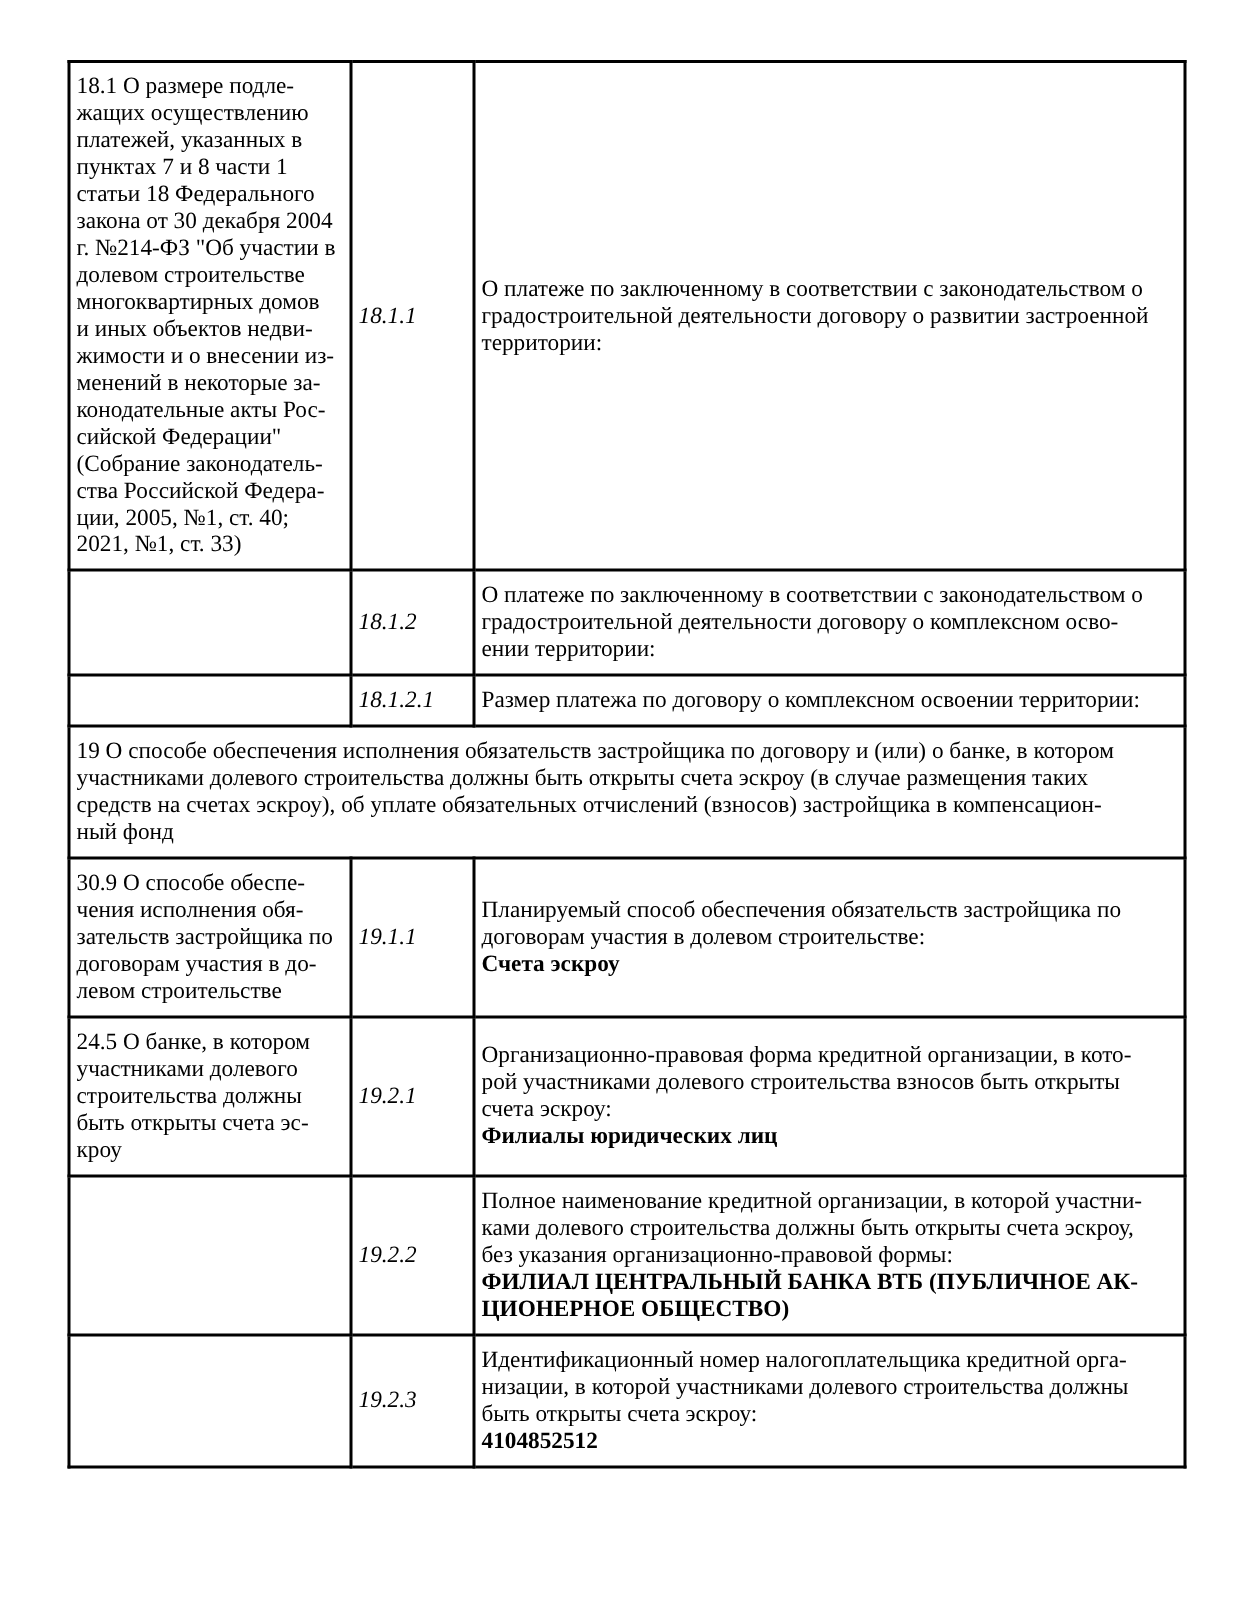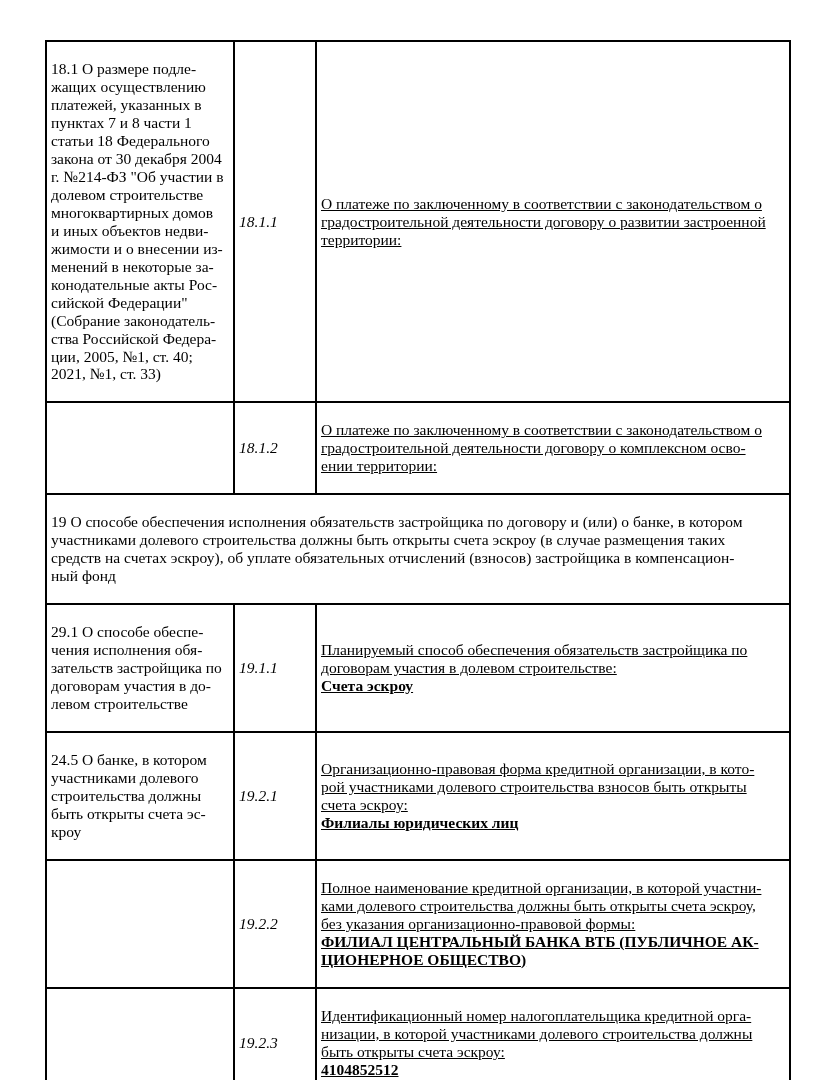--- a/index.html
+++ b/index.html
@@ -21,37 +21,36 @@
     border-collapse: collapse;
     width: 746px;
     table-layout: fixed;
     font-size: 15.5px;
     line-height: 1.16;
   }
   table.doc-table col.c1 { width: 188px; }
   table.doc-table col.c2 { width: 82px; }
   table.doc-table td {
     border: 2px solid #000000;
-    padding: 18px 4px;
+    padding: 7px 4px;
     vertical-align: middle;
     word-wrap: break-word;
   }
   td.cell-left {
     vertical-align: top;
     white-space: pre-line;
     padding: 0 2px 0 3px;
   }
   td.cell-num {
     vertical-align: middle;
     padding-left: 4px;
     font-style: italic;
   }
   td.cell-content {
     vertical-align: middle;
-    text-decoration: underline;
   }
   .q-text {
     white-space: pre-line;
   }
   .q-value {
     white-space: pre-line;
     font-weight: bold;
   }
   .q-value:empty { display: none; }
   td.section-cell {
@@ -102,27 +101,35 @@
         <td class="cell-left"></td>
         <td class="cell-num">18.1.2</td>
         <td class="cell-content">
           <div class="q-text">О платеже по заключенному в соответствии с законодательством о
 градостроительной деятельности договору о комплексном осво-
 ении территории:</div>
 
         </td>
       </tr>
       <tr>
+        <td class="cell-left"></td>
+        <td class="cell-num">18.1.2.1</td>
+        <td class="cell-content">
+          <div class="q-text">Размер платежа по договору о комплексном освоении территории:</div>
+
+        </td>
+      </tr>
+      <tr>
         <td class="section-cell" colspan="3">19 О способе обеспечения исполнения обязательств застройщика по договору и (или) о банке, в котором
 участниками долевого строительства должны быть открыты счета эскроу (в случае размещения таких
 средств на счетах эскроу), об уплате обязательных отчислений (взносов) застройщика в компенсацион-
 ный фонд</td>
       </tr>
       <tr>
-        <td class="cell-left">29.1 О способе обеспе-
+        <td class="cell-left">30.9 О способе обеспе-
 чения исполнения обя-
 зательств застройщика по
 договорам участия в до-
 левом строительстве</td>
         <td class="cell-num">19.1.1</td>
         <td class="cell-content">
           <div class="q-text">Планируемый способ обеспечения обязательств застройщика по
 договорам участия в долевом строительстве:</div>
           <div class="q-value">Счета эскроу</div>
         </td>

